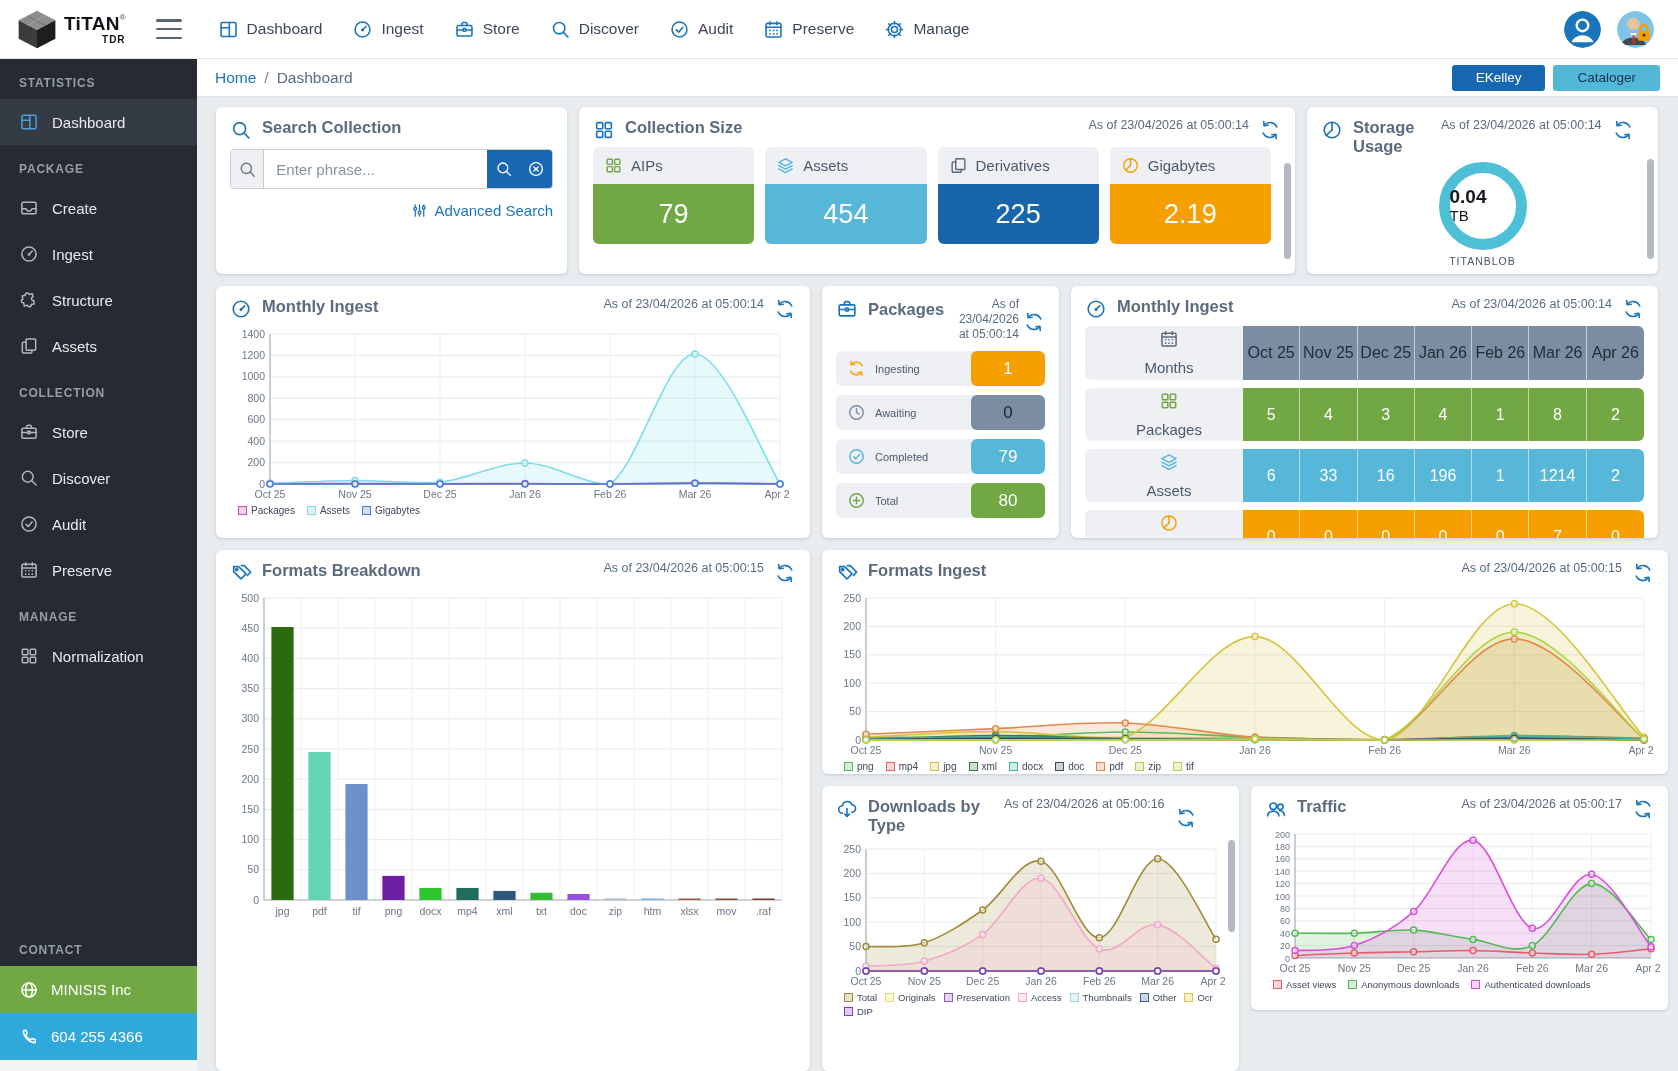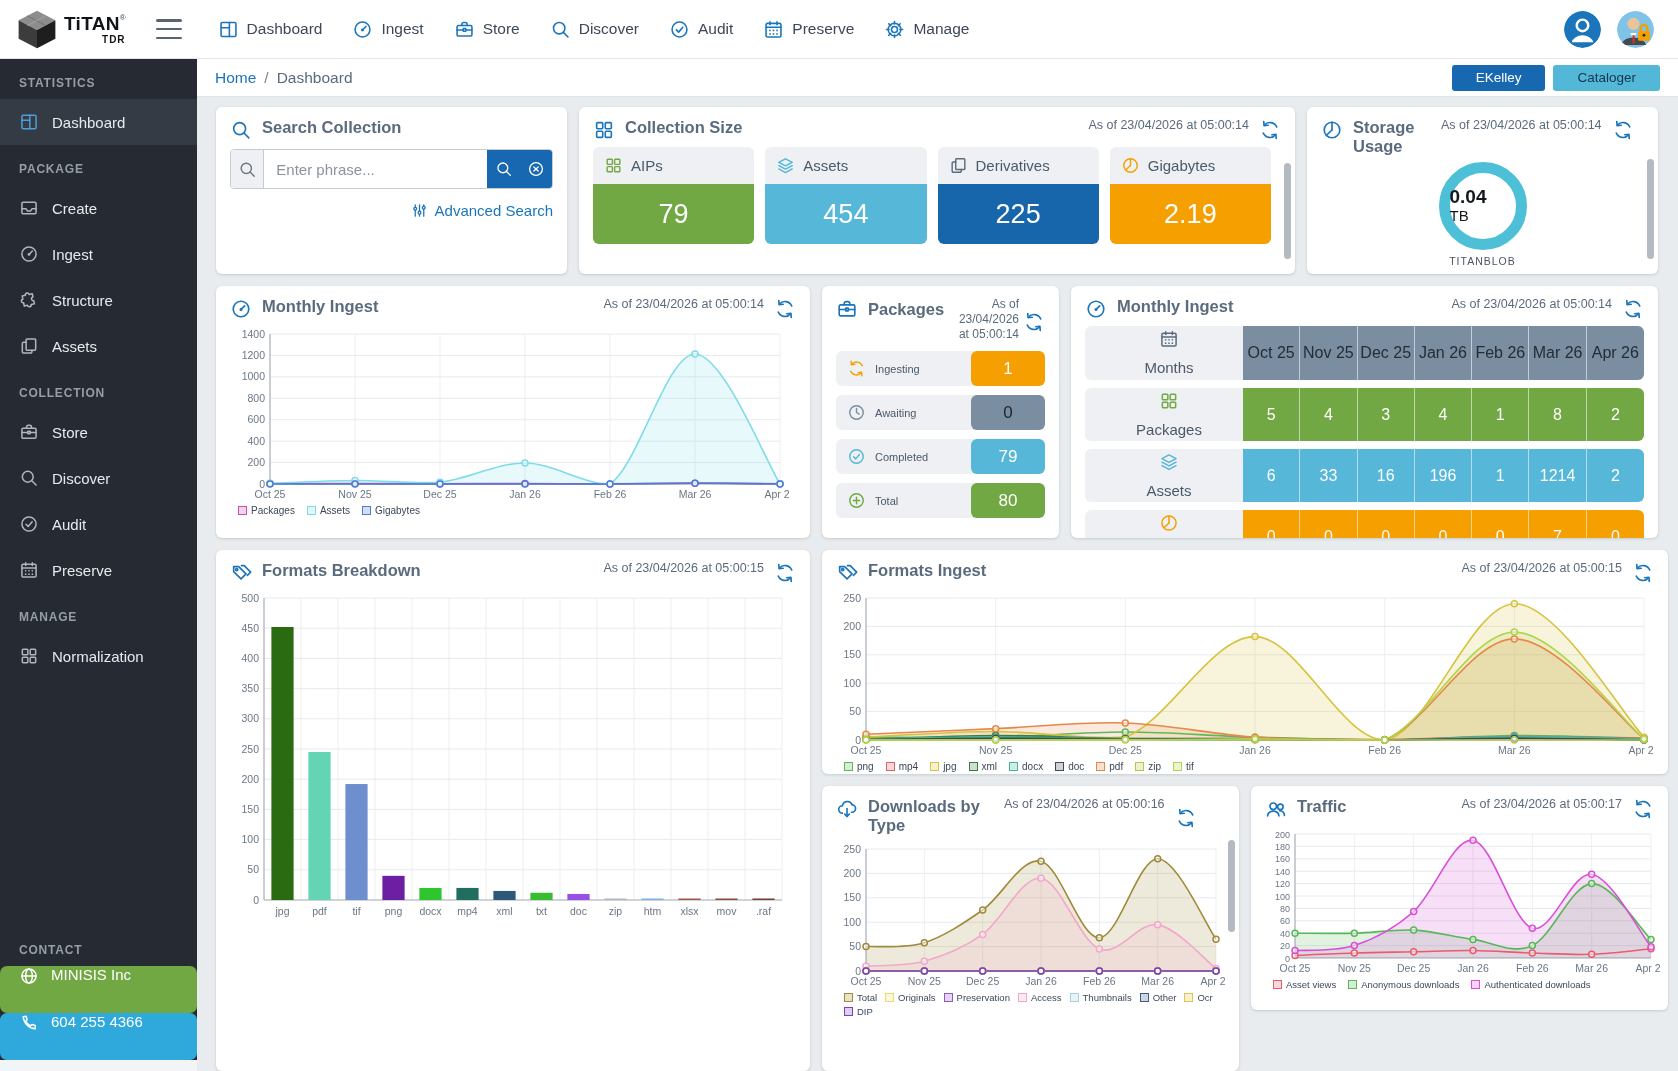--- a/index.html
+++ b/index.html
@@ -26,21 +26,21 @@
 
   
   .shell{display:flex;height:1012px;}
   .sidebar{width:197px;background:#262b33;display:flex;flex-direction:column;flex:none;}
   .side-header{padding:17px 19px 9px;font-size:12px;font-weight:bold;color:#959ea8;letter-spacing:0.8px;}
   .side-item{display:flex;align-items:center;gap:13px;padding:13px 19px;font-size:15px;color:#e7eaed;cursor:pointer;}
   .side-item .ic{width:20px;height:20px;color:#aeb6c0;}
   .side-item.active{background:#343b45;}
   .side-item.active .ic{color:#4d9fd6;}
   .side-contact{margin-top:auto;}
-  .contact-row{display:flex;gap:12px;height:47px;padding:0 19px;font-size:15px;color:#fff;cursor:pointer;border-radius:7px;}
+  .contact-row{display:flex;align-items:center;gap:12px;height:47px;padding:0 19px;font-size:15px;color:#fff;cursor:pointer;}
   .contact-row .ic{width:20px;height:20px;color:#fff;}
   .contact-company{background:#71a843;}
   .contact-phone{background:#2fa8dc;}
   .contact-sliver{height:11px;background:#f2f4f6;}
 
   .content{flex:1;display:flex;flex-direction:column;min-width:0;}
   .crumbrow{height:38px;background:#fff;display:flex;align-items:center;padding:0 18px;border-bottom:1px solid #dee3e7;font-size:15.5px;flex:none;}
   .crumb-home{color:#1b75bb;text-decoration:none;cursor:pointer;}
   .crumb-sep{margin:0 8px;color:#7b8794;}
   .crumb-cur{color:#5a6b7d;}

